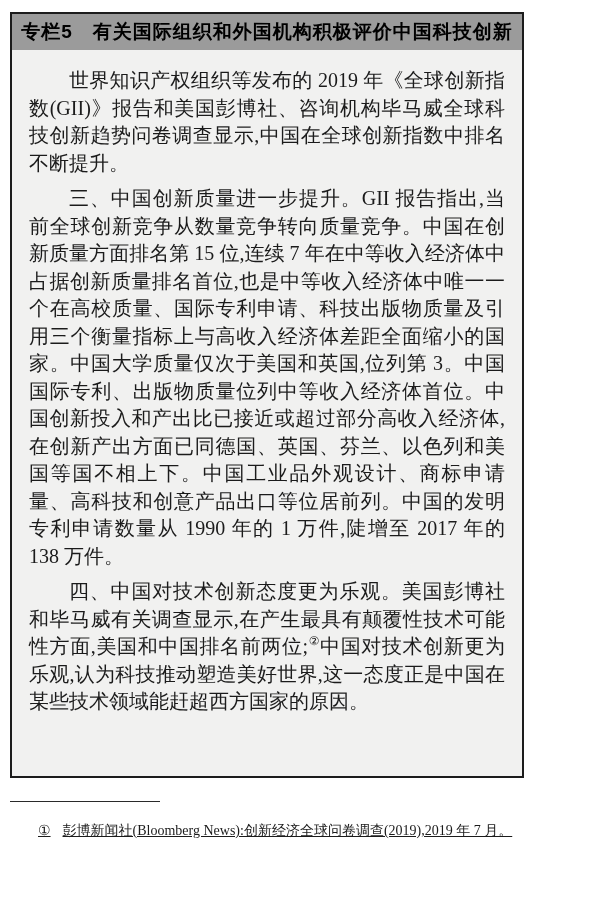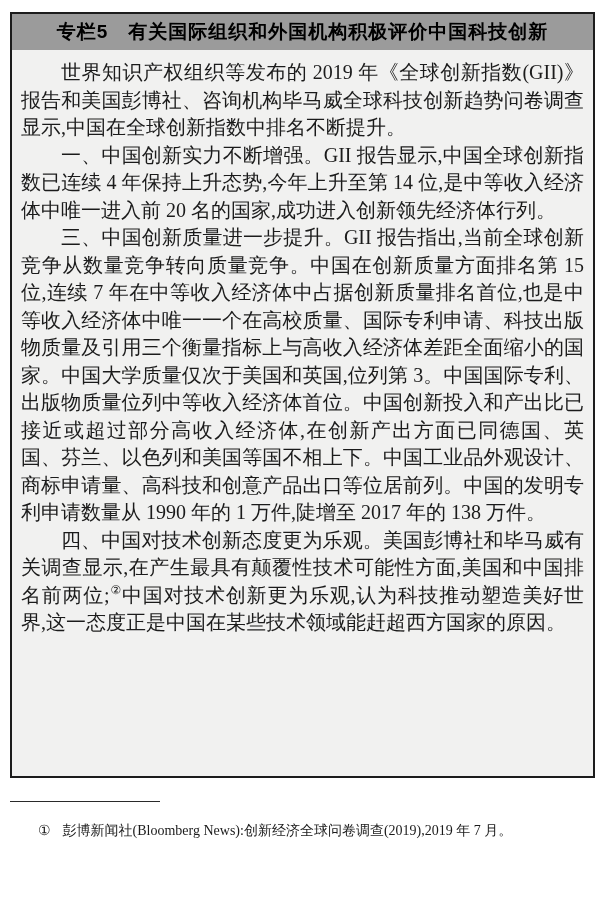--- a/index.html
+++ b/index.html
@@ -12,21 +12,21 @@
     width: 614px;
     height: 899px;
     background: #ffffff;
     font-family: "Liberation Serif", "DejaVu Serif", serif;
     color: #1b1b1b;
     overflow: hidden;
   }
   .column-box {
     box-sizing: border-box;
     margin: 12px 0 0 10px;
-    width: 585px;
+    width: 514px;
     height: 766px;
     border: 2px solid #1c1c1c;
     background: #f1f1f0;
     overflow: hidden;
   }
   .column-header {
     box-sizing: border-box;
     height: 36px;
     background: #9b9b9b;
     text-align: center;
@@ -37,21 +37,21 @@
     color: #000000;
     letter-spacing: 1px;
   }
   .column-body {
     padding: 9px 9px 10px 9px;
     font-size: 20px;
     line-height: 27.5px;
     text-align: justify;
   }
   .column-body p {
-    margin: 0;
+    margin: 8px;
     text-indent: 2em;
   }
   .column-body sup {
     font-size: 12px;
     line-height: 0;
   }
   .footnote-rule {
     margin: 23px 0 0 10px;
     width: 150px;
     height: 0;
@@ -60,37 +60,37 @@
   }
   .footnotes {
     margin: 15px 12px 0 10px;
     font-size: 14px;
     line-height: 27px;
     text-align: justify;
   }
   .footnotes p {
     margin: 0;
     text-indent: 2em;
+    text-decoration: underline;
   }
   .fn-marker {
     margin-right: 12px;
   }
 </style>
 </head>
 <body>
 
 <div class="page">
 
   <div class="column-box">
     <div class="column-header">
       <span>专栏5　有关国际组织和外国机构积极评价中国科技创新</span>
     </div>
     <div class="column-body">
       <p><span>世界知识产权组织等发布的 2019 年《全球创新指数(GII)》报告和美国彭博社、咨询机构毕马威全球科技创新趋势问卷调查显示,中国在全球创新指数中排名不断提升。</span></p>
-      <p><span>一、中国创新实力不断增强。GII 报告显示,中国全球创新指数已连续 4 年保持上升态势,今年上升至第 14 位,是中等收入经济体中唯一进入前 20 名的国家,成功进入创新领先经济体行列。</span></p>
       <p><span>三、中国创新质量进一步提升。GII 报告指出,当前全球创新竞争从数量竞争转向质量竞争。中国在创新质量方面排名第 15 位,连续 7 年在中等收入经济体中占据创新质量排名首位,也是中等收入经济体中唯一一个在高校质量、国际专利申请、科技出版物质量及引用三个衡量指标上与高收入经济体差距全面缩小的国家。中国大学质量仅次于美国和英国,位列第 3。中国国际专利、出版物质量位列中等收入经济体首位。中国创新投入和产出比已接近或超过部分高收入经济体,在创新产出方面已同德国、英国、芬兰、以色列和美国等国不相上下。中国工业品外观设计、商标申请量、高科技和创意产品出口等位居前列。中国的发明专利申请数量从 1990 年的 1 万件,陡增至 2017 年的 138 万件。</span></p>
       <p><span>四、中国对技术创新态度更为乐观。美国彭博社和毕马威有关调查显示,在产生最具有颠覆性技术可能性方面,美国和中国排名前两位;</span><sup>②</sup><span>中国对技术创新更为乐观,认为科技推动塑造美好世界,这一态度正是中国在某些技术领域能赶超西方国家的原因。</span></p>
     </div>
   </div>
 
   <hr class="footnote-rule">
 
   <div class="footnotes">
     <p><span class="fn-marker">①</span><span>彭博新闻社(Bloomberg News):创新经济全球问卷调查(2019),2019 年 7 月。</span></p>
   </div>

